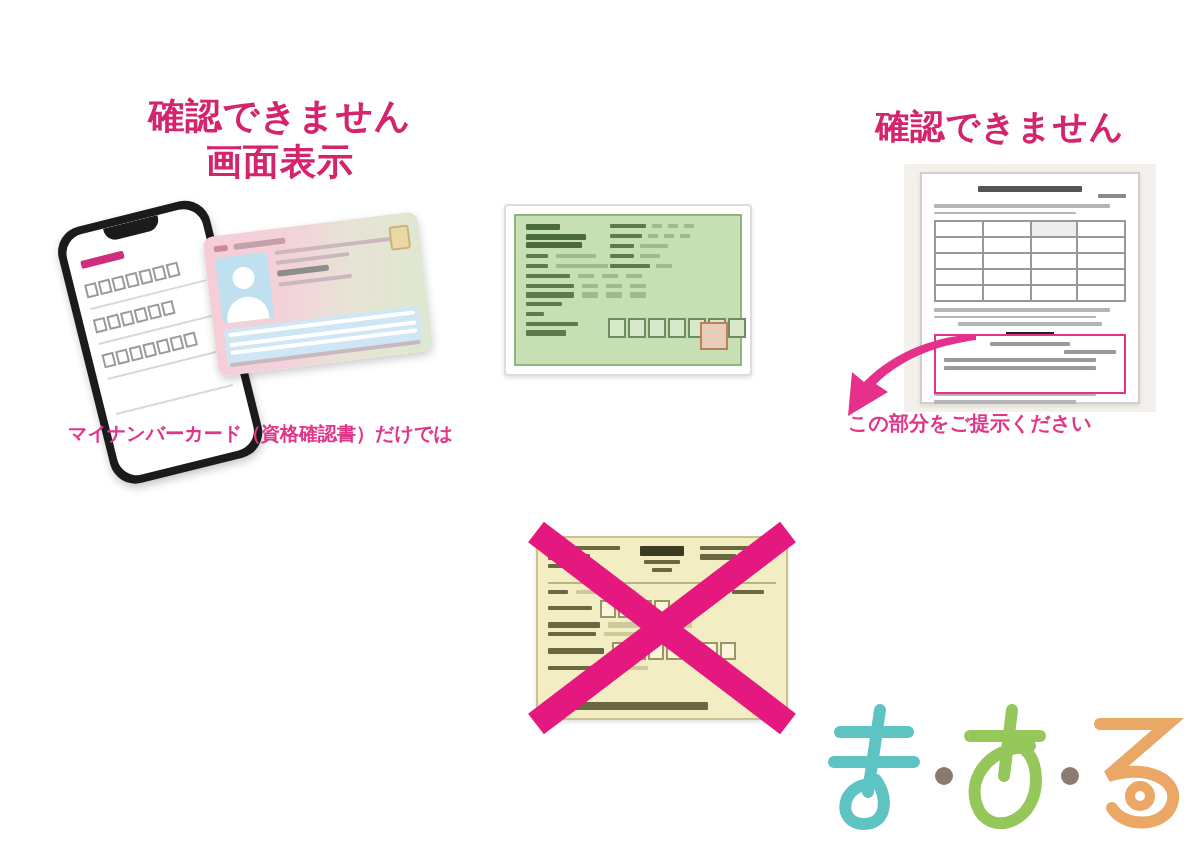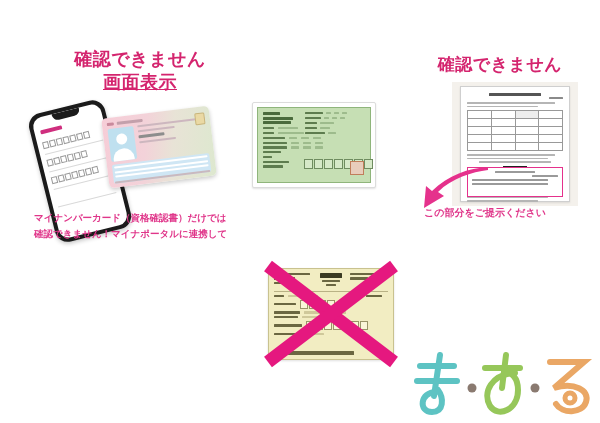--- a/index.html
+++ b/index.html
@@ -16,21 +16,21 @@
   .heading{
     position:absolute;
     color:#d4246e;
     font-weight:bold;
     letter-spacing:.5px;
     line-height:1.25;
     text-align:center;
     white-space:nowrap;
   }
   #h-portal{left:40px;top:48px;width:200px;font-size:18px;}
-  #h-portal .l2{display:block;text-decoration:underline;}
+  #h-portal .l2{display:block;}
   #h-kakunin{left:250px;top:54px;width:130px;font-size:17px;}
   #h-tsuchi{left:410px;top:54px;width:180px;font-size:17px;}
 
   
   .caption{
     position:absolute;
     color:#e0368a;
     font-weight:bold;
     font-size:9.5px;
     line-height:1.65;
@@ -468,21 +468,20 @@
       </div>
     </div>
     <svg class="xmark" viewBox="0 0 146 112">
       <line x1="10" y1="8" x2="136" y2="104" stroke="#e5187f" stroke-width="13" stroke-linecap="butt"></line>
       <line x1="136" y1="8" x2="10" y2="104" stroke="#e5187f" stroke-width="13" stroke-linecap="butt"></line>
     </svg>
   </div>
 
   <div class="caption" id="cap-left">
     <div>マイナンバーカード（資格確認書）だけでは</div>
-    <div>確認できません！マイナポータルに連携して</div>
   </div>
   <div class="caption" id="cap-right">この部分をご提示ください</div>
 
   <svg class="logo" viewBox="0 0 182 66">
 
     <g stroke="#5dc3c3" stroke-width="6" fill="none" stroke-linecap="round">
       <line x1="6" y1="14" x2="40" y2="14"></line>
       <line x1="3" y1="29" x2="43" y2="29"></line>
       <line x1="26" y1="3" x2="20" y2="44"></line>
       <path d="M22 40 C6 40, 4 60, 18 60 C30 60, 30 46, 24 38"></path>

